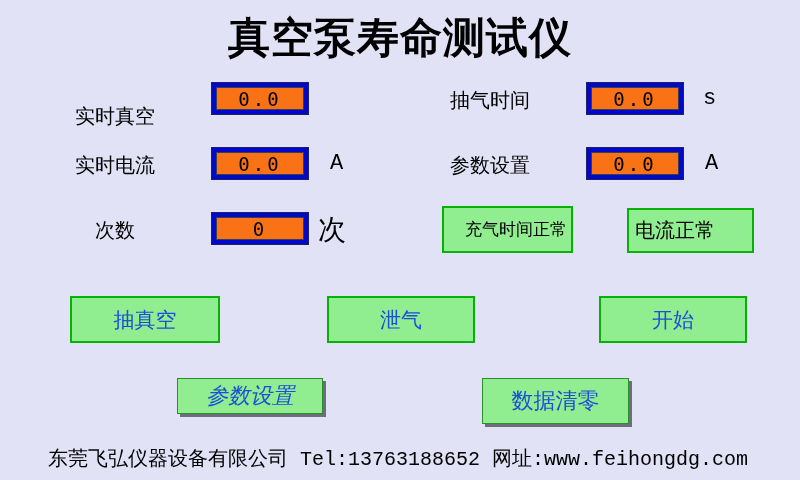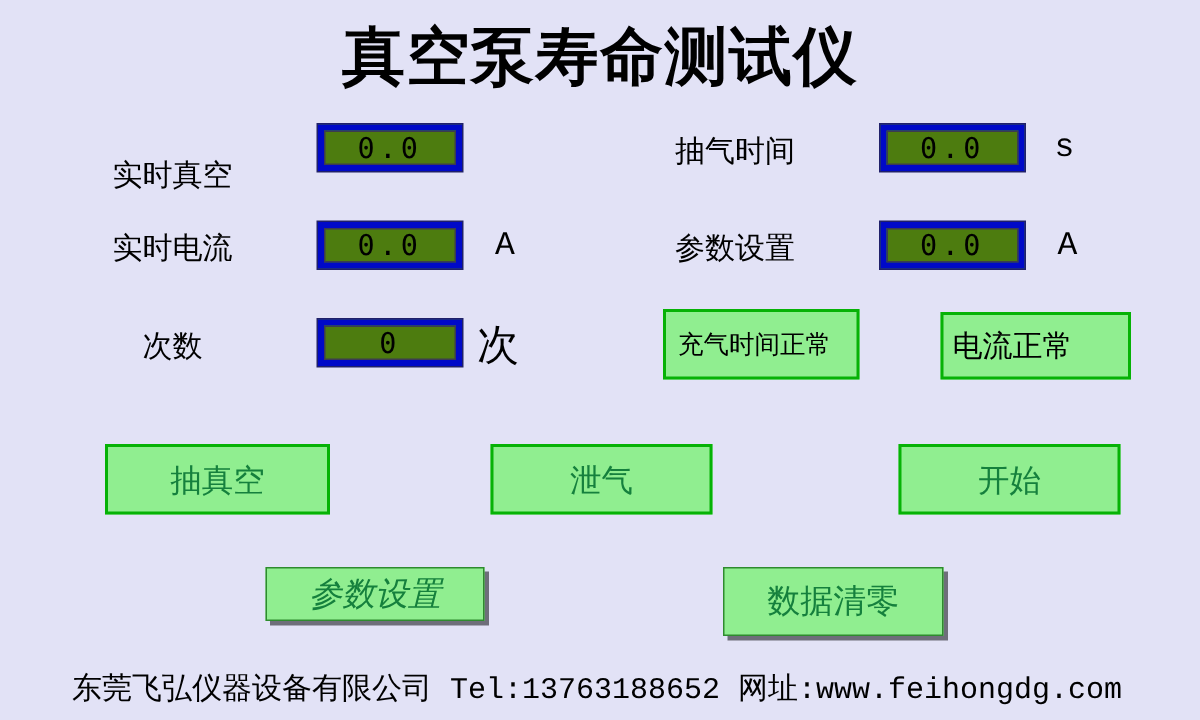--- a/index.html
+++ b/index.html
@@ -14,41 +14,41 @@
   .abs{position:absolute;}
   #title{
     left:0;top:10px;width:800px;
     text-align:center;
     font-size:42px;font-weight:bold;
     letter-spacing:1px;
   }
   .lbl{font-size:20px;white-space:nowrap;}
   .vbox{
     width:96px;height:31px;box-sizing:border-box;
-    background:#4d7c0f;
+    background:#f97316;
     border:4px solid #0009c8;
     box-shadow:inset 0 0 0 1px #3c3c50, 0 0 0 1px #20206a;
     display:flex;align-items:center;justify-content:center;
     font-family:"DejaVu Sans Mono",monospace;
     font-size:19px;letter-spacing:3px;
   }
   .unit{font-size:22px;font-family:"Liberation Mono",monospace;white-space:nowrap;}
   .status{
     background:#90ee90;
     border:2px solid #06b206;
     box-sizing:border-box;
     display:flex;align-items:center;
     white-space:nowrap;
   }
   .gbtn{
     background:#90ee90;
     border:2px solid #06b206;
     box-sizing:border-box;
     display:flex;align-items:center;justify-content:center;
-    font-size:21px;color:#15803d;
+    font-size:21px;color:#1d4ed8;
     font-family:"Liberation Sans",sans-serif;
     padding:0;cursor:pointer;white-space:nowrap;
   }
   .gbtn3d{
     border:1px solid #2e8b2e;
     box-shadow:3px 3px 0 0 #6e6e7a;
     font-size:22px;
   }
   
   #ro0-label{left:75px;top:87px;margin-top:16px;}
@@ -60,21 +60,21 @@
   #ro2-label{left:75px;top:152px;}
   #ro2-box{left:212px;top:148px;}
   #ro2-unit{left:330px;top:151px;}
   #ro3-label{left:450px;top:152px;}
   #ro3-box{left:587px;top:148px;}
   #ro3-unit{left:705px;top:151px;}
   
   #ro4-label{left:95px;top:217px;}
   #ro4-box{left:212px;top:213px;}
   #ro4-unit{left:318px;top:211px;font-size:28px;font-family:"Liberation Sans",sans-serif;}
-  #status0{left:442px;top:206px;width:131px;height:47px;font-size:17px;padding-left:8px;}
+  #status0{left:442px;top:206px;width:131px;height:47px;font-size:17px;padding-left:21px;}
   #status1{left:627px;top:208px;width:127px;height:45px;font-size:20px;padding-left:6px;}
   
   #btn-vacuum{left:70px;top:296px;width:150px;height:47px;}
   #btn-deflate{left:327px;top:296px;width:148px;height:47px;}
   #btn-start{left:587px;top:296px;width:148px;height:47px;margin-left:12px;}
   #btn-settings{left:177px;top:378px;width:146px;height:36px;font-style:italic;}
   #btn-clear{left:482px;top:378px;width:147px;height:46px;}
   
   #footer{
     left:48px;top:445px;

